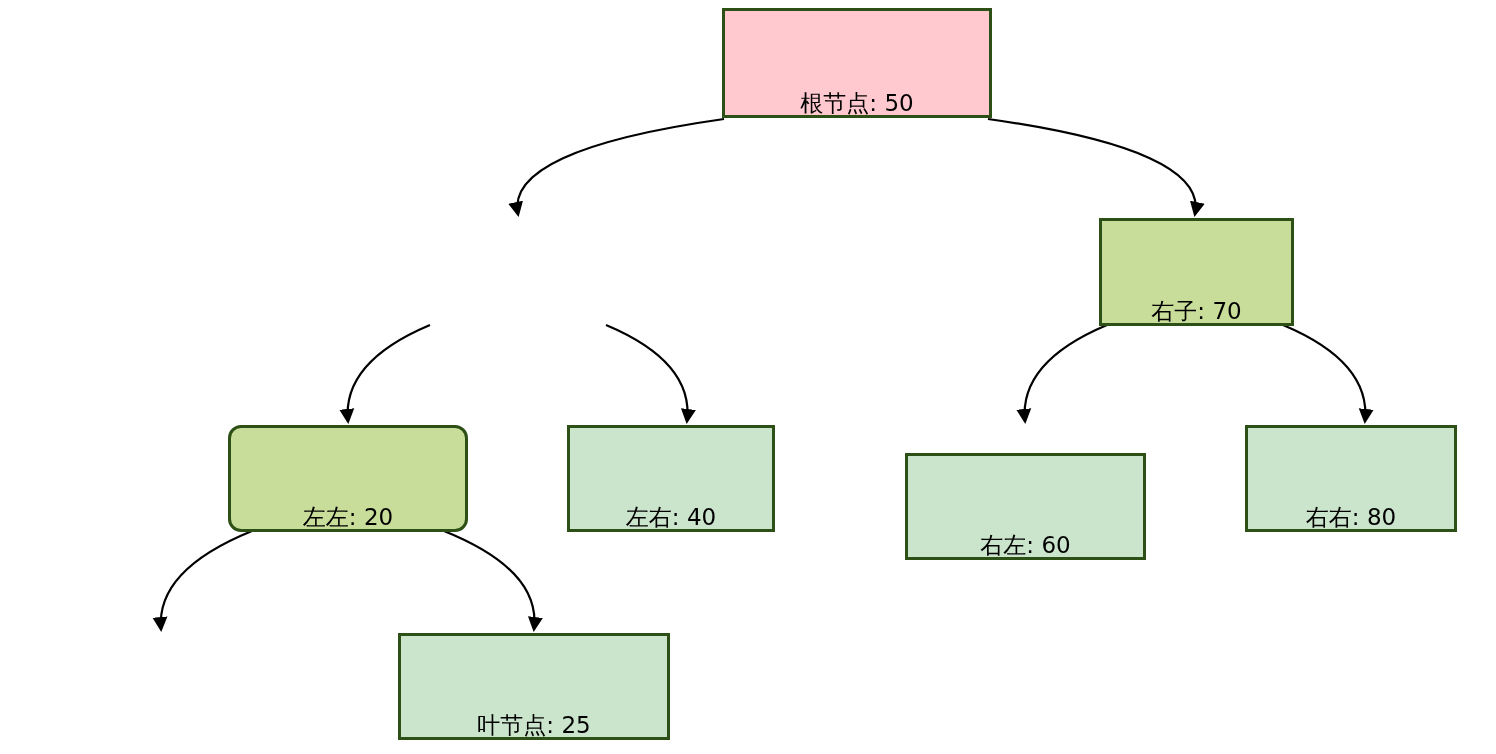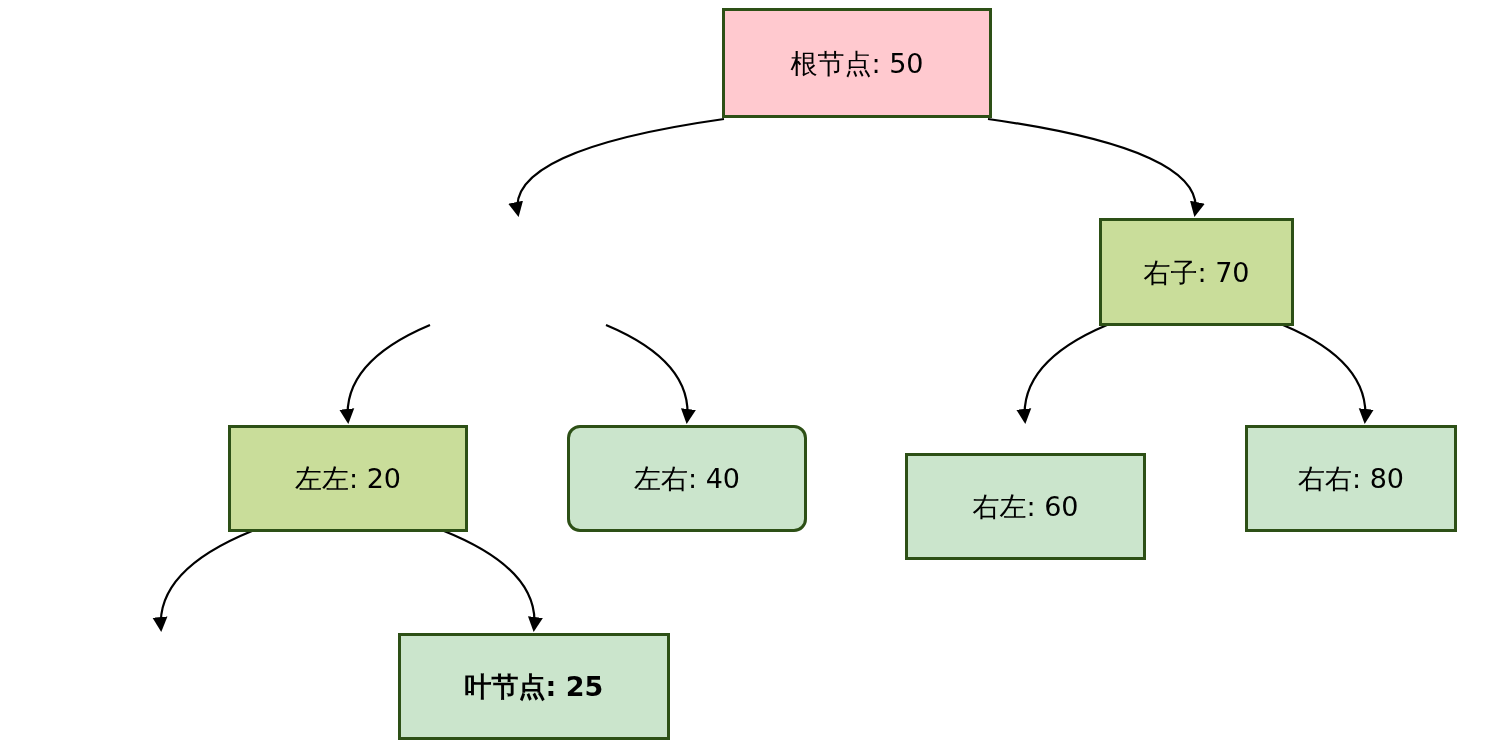--- a/index.html
+++ b/index.html
@@ -29,25 +29,25 @@
   .edge {
     stroke: var(--edge-line);
     stroke-width: 2.2;
     fill: none;
     marker-end: url(#arrowhead);
   }
   #arrowhead path { fill: var(--edge-line); }
   .node {
     position: absolute;
     display: flex;
-    align-items: center;
+    align-items: flex-end;
     justify-content: center;
     border: 3px solid var(--border);
     color: var(--text);
-    font-size: 27px;
+    font-size: 23px;
     line-height: 1;
     white-space: nowrap;
   }
   .node.root-style { background: var(--root-fill); }
   .node.internal-style { background: var(--internal-fill); }
   .node.leaf-style { background: var(--leaf-fill); }
 </style>
 </head>
 <body>
 
@@ -71,34 +71,34 @@
 
   <div class="node root-style" style="left:722px; top:8px; width:270px; height:110px;">
     <span>根节点: 50</span>
   </div>
 
 
   <div class="node internal-style" style="left:1075px; top:218px; width:195px; height:108px;margin-left:24px;">
     <span>右子: 70</span>
   </div>
 
-  <div class="node internal-style" style="left:228px; top:425px; width:240px; height:107px;">
+  <div class="node internal-style" style="left:228px; top:425px; width:240px; height:107px;border-radius:13px;">
     <span>左左: 20</span>
   </div>
 
-  <div class="node leaf-style" style="left:567px; top:425px; width:240px; height:107px;border-radius:13px;">
+  <div class="node leaf-style" style="left:567px; top:425px; width:208px; height:107px;">
     <span>左右: 40</span>
   </div>
 
   <div class="node leaf-style" style="left:905px; top:425px; width:241px; height:107px;margin-top:28px;">
     <span>右左: 60</span>
   </div>
 
   <div class="node leaf-style" style="left:1245px; top:425px; width:212px; height:107px;">
     <span>右右: 80</span>
   </div>
 
 
-  <div class="node leaf-style" style="left:398px; top:633px; width:272px; height:107px;font-weight:bold;">
+  <div class="node leaf-style" style="left:398px; top:633px; width:272px; height:107px;">
     <span>叶节点: 25</span>
   </div>
 
 </div>
 
 </body></html>

